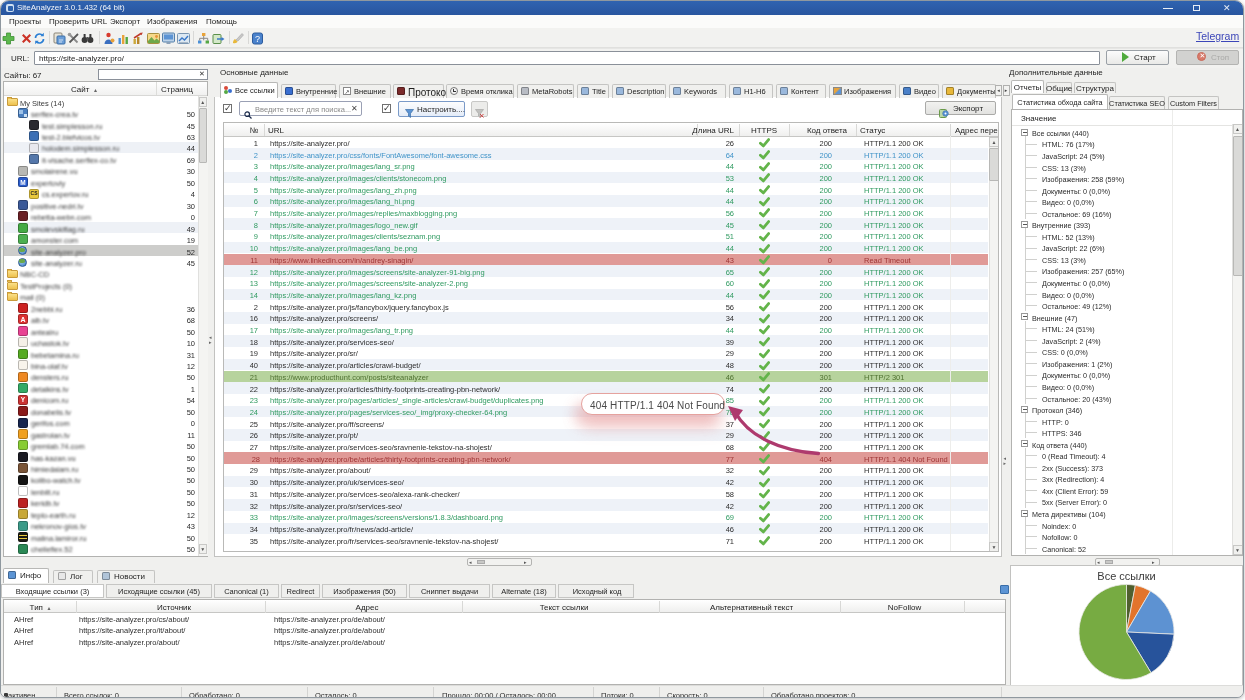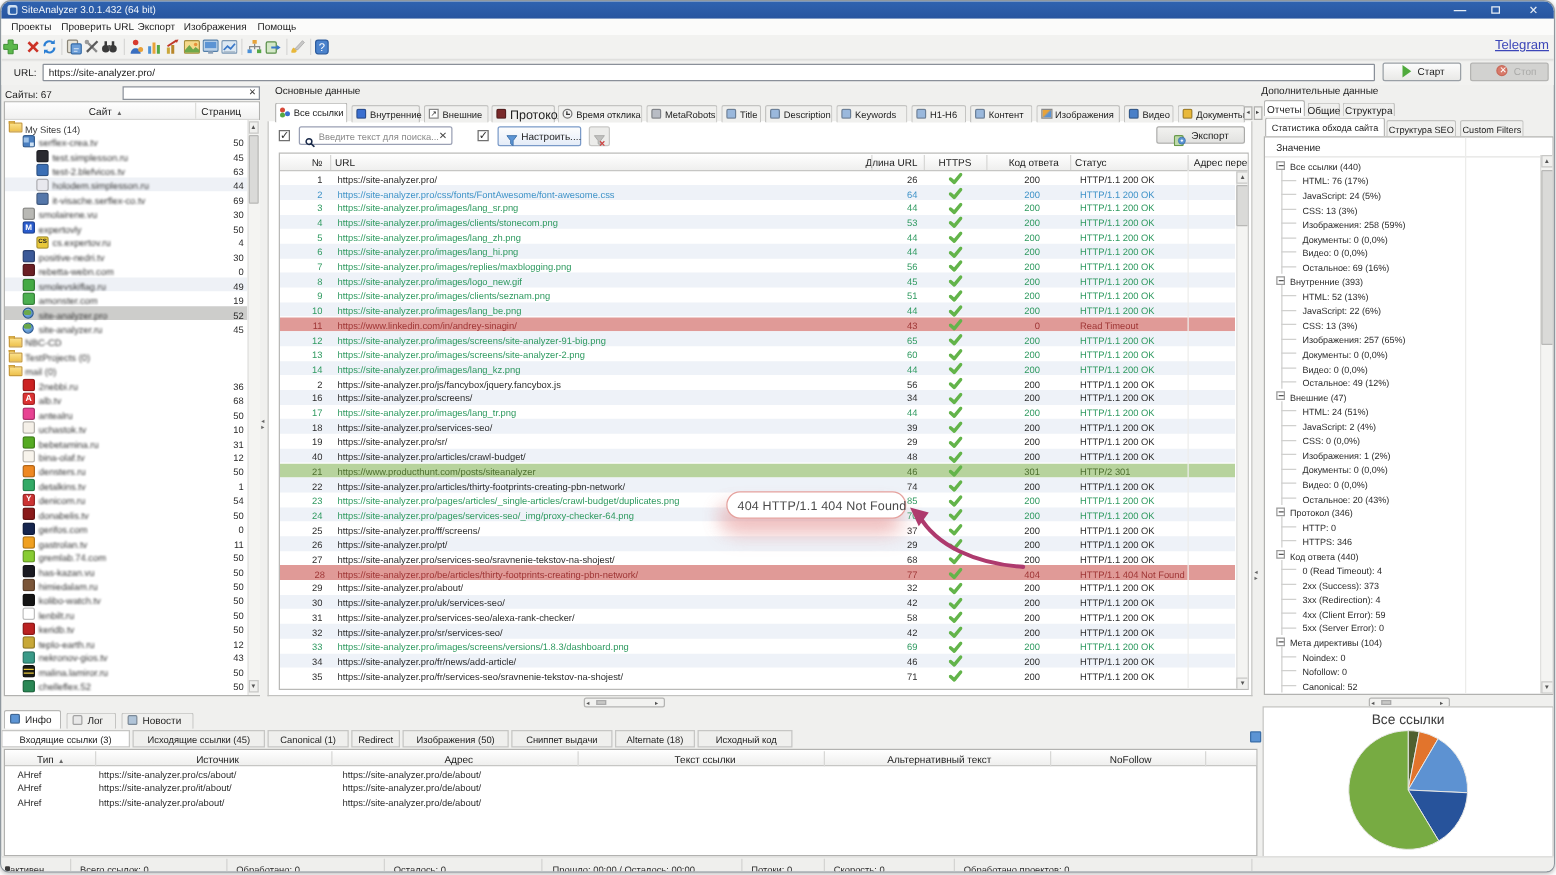--- a/index.html
+++ b/index.html
@@ -669,21 +669,21 @@
 <div class="abs" style="left:1008px;top:67px;font-size:8px;color:#1d1d1d;">Дополнительные данные</div>
 <div class="abs" style="left:1010px;top:79px;width:33px;height:13px;background:#fff;border:1px solid #b8b8b6;border-bottom:none;border-radius:2px 2px 0 0;"></div>
 <div class="abs" style="left:1010px;top:82px;width:33px;font-size:8px;color:#1d1d1d;text-align:center;">Отчеты</div>
 <div class="abs" style="left:1045px;top:80.5px;width:26px;height:11.5px;background:#f0f0ee;border:1px solid #c4c4c2;border-bottom:none;border-radius:2px 2px 0 0;"></div>
 <div class="abs" style="left:1045px;top:82.5px;width:26px;font-size:8px;color:#1d1d1d;text-align:center;">Общие</div>
 <div class="abs" style="left:1073px;top:80.5px;width:42px;height:11.5px;background:#f0f0ee;border:1px solid #c4c4c2;border-bottom:none;border-radius:2px 2px 0 0;"></div>
 <div class="abs" style="left:1073px;top:82.5px;width:42px;font-size:8px;color:#1d1d1d;text-align:center;">Структура</div>
 <div class="abs" style="left:1011px;top:93px;width:96px;height:14.5px;background:#fff;border:1px solid #b8b8b6;border-bottom:none;border-radius:2px 2px 0 0;"></div>
 <div class="abs" style="left:1011px;top:97px;width:96px;font-size:7.3px;color:#1d1d1d;text-align:center;white-space:nowrap;overflow:hidden;">Статистика обхода сайта</div>
 <div class="abs" style="left:1108px;top:94.5px;width:56px;height:13px;background:#f0f0ee;border:1px solid #c4c4c2;border-bottom:none;border-radius:2px 2px 0 0;"></div>
-<div class="abs" style="left:1108px;top:98px;width:56px;font-size:7.3px;color:#1d1d1d;text-align:center;white-space:nowrap;overflow:hidden;">Структура SEO</div>
+<div class="abs" style="left:1108px;top:98px;width:56px;font-size:7.3px;color:#1d1d1d;text-align:center;white-space:nowrap;overflow:hidden;">Статистика SEO</div>
 <div class="abs" style="left:1167px;top:94.5px;width:51px;height:13px;background:#f0f0ee;border:1px solid #c4c4c2;border-bottom:none;border-radius:2px 2px 0 0;"></div>
 <div class="abs" style="left:1167px;top:98px;width:51px;font-size:7.3px;color:#1d1d1d;text-align:center;white-space:nowrap;overflow:hidden;">Custom Filters</div>
 <div class="abs" style="left:1010px;top:107.5px;width:232px;height:447px;background:#fff;border:1px solid #b2b2b0;overflow:hidden;">
       <div class="abs" style="left:9px;top:4px;font-size:8px;color:#222;">Значение</div>
       <div class="abs" style="left:0;top:15px;width:232px;height:1px;background:#e4e4e2;"></div>
       <div class="abs" style="left:160px;top:0;width:1px;height:447px;background:#ececea;"></div>
       <div class="abs" style="left:9px;top:19.0px;width:7px;height:7px;border:1px solid #999;background:#fff;"></div>
       <div class="abs" style="left:10.5px;top:22.0px;width:4px;height:1px;background:#555;"></div>
       <div class="abs" style="left:20px;top:19.3px;font-size:7.2px;color:#2a2a2a;white-space:nowrap;">Все ссылки (440)</div>
       <div class="abs" style="left:13px;top:26.5px;width:1px;height:82.9px;background:#d0d0ce;"></div>

